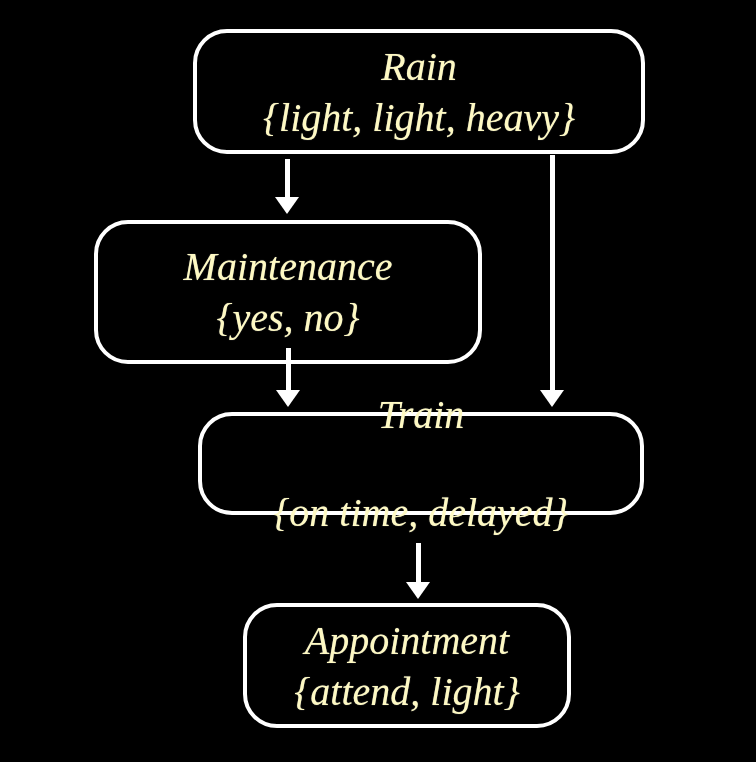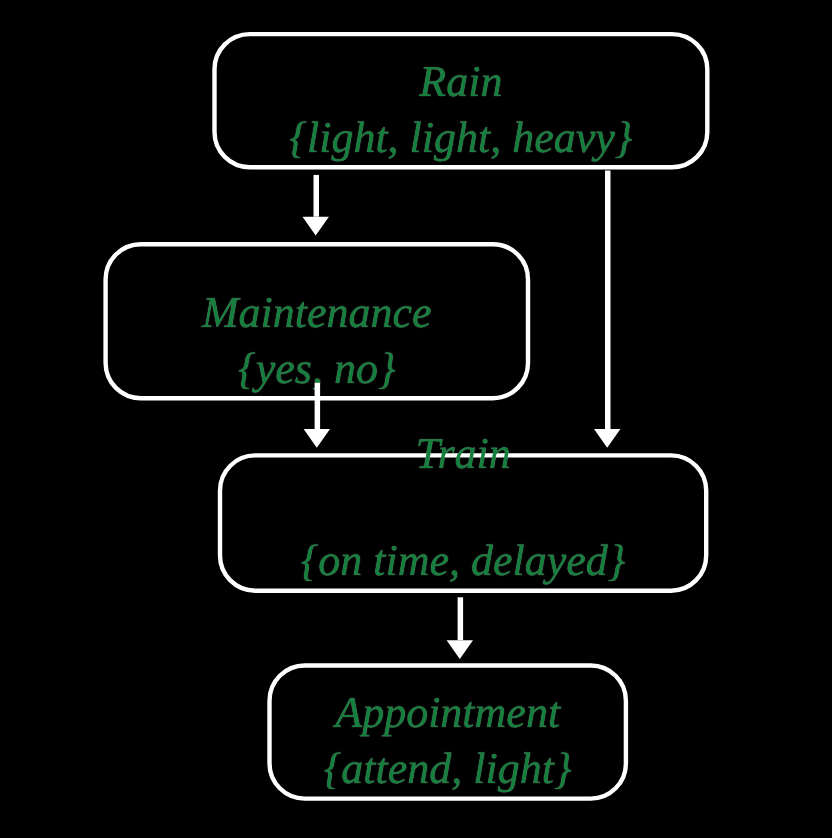--- a/index.html
+++ b/index.html
@@ -14,34 +14,34 @@
     background: #000000;
     overflow: hidden;
     font-family: "Liberation Serif", serif;
   }
   .node {
     position: absolute;
     box-sizing: border-box;
     border: 4px solid #ffffff;
     border-radius: 34px;
     background: #000000;
-    color: #15803d;
+    color: #fef9c3;
     display: flex;
     flex-direction: column;
-    justify-content: flex-end;
+    justify-content: center;
     align-items: center;
     text-align: center;
     font-style: italic;
     font-size: 40px;
     line-height: 51px;
     text-shadow: 0 0 1px rgba(255,255,255,0.55);
   }
   .node-rain        { left: 193px; top:  29px; width: 452px; height: 125px; }
   .node-maintenance { left:  94px; top: 220px; width: 388px; height: 144px; }
-  .node-train       { left: 198px; top: 412px; width: 446px; height: 127px; gap: 47px; }
+  .node-train       { left: 198px; top: 412px; width: 446px; height: 103px; gap: 47px; }
   .node-appointment { left: 243px; top: 603px; width: 328px; height: 125px; }
 
   .edge {
     position: absolute;
     width: 24px;
     display: flex;
     flex-direction: column;
     align-items: center;
   }
   .edge-line {

